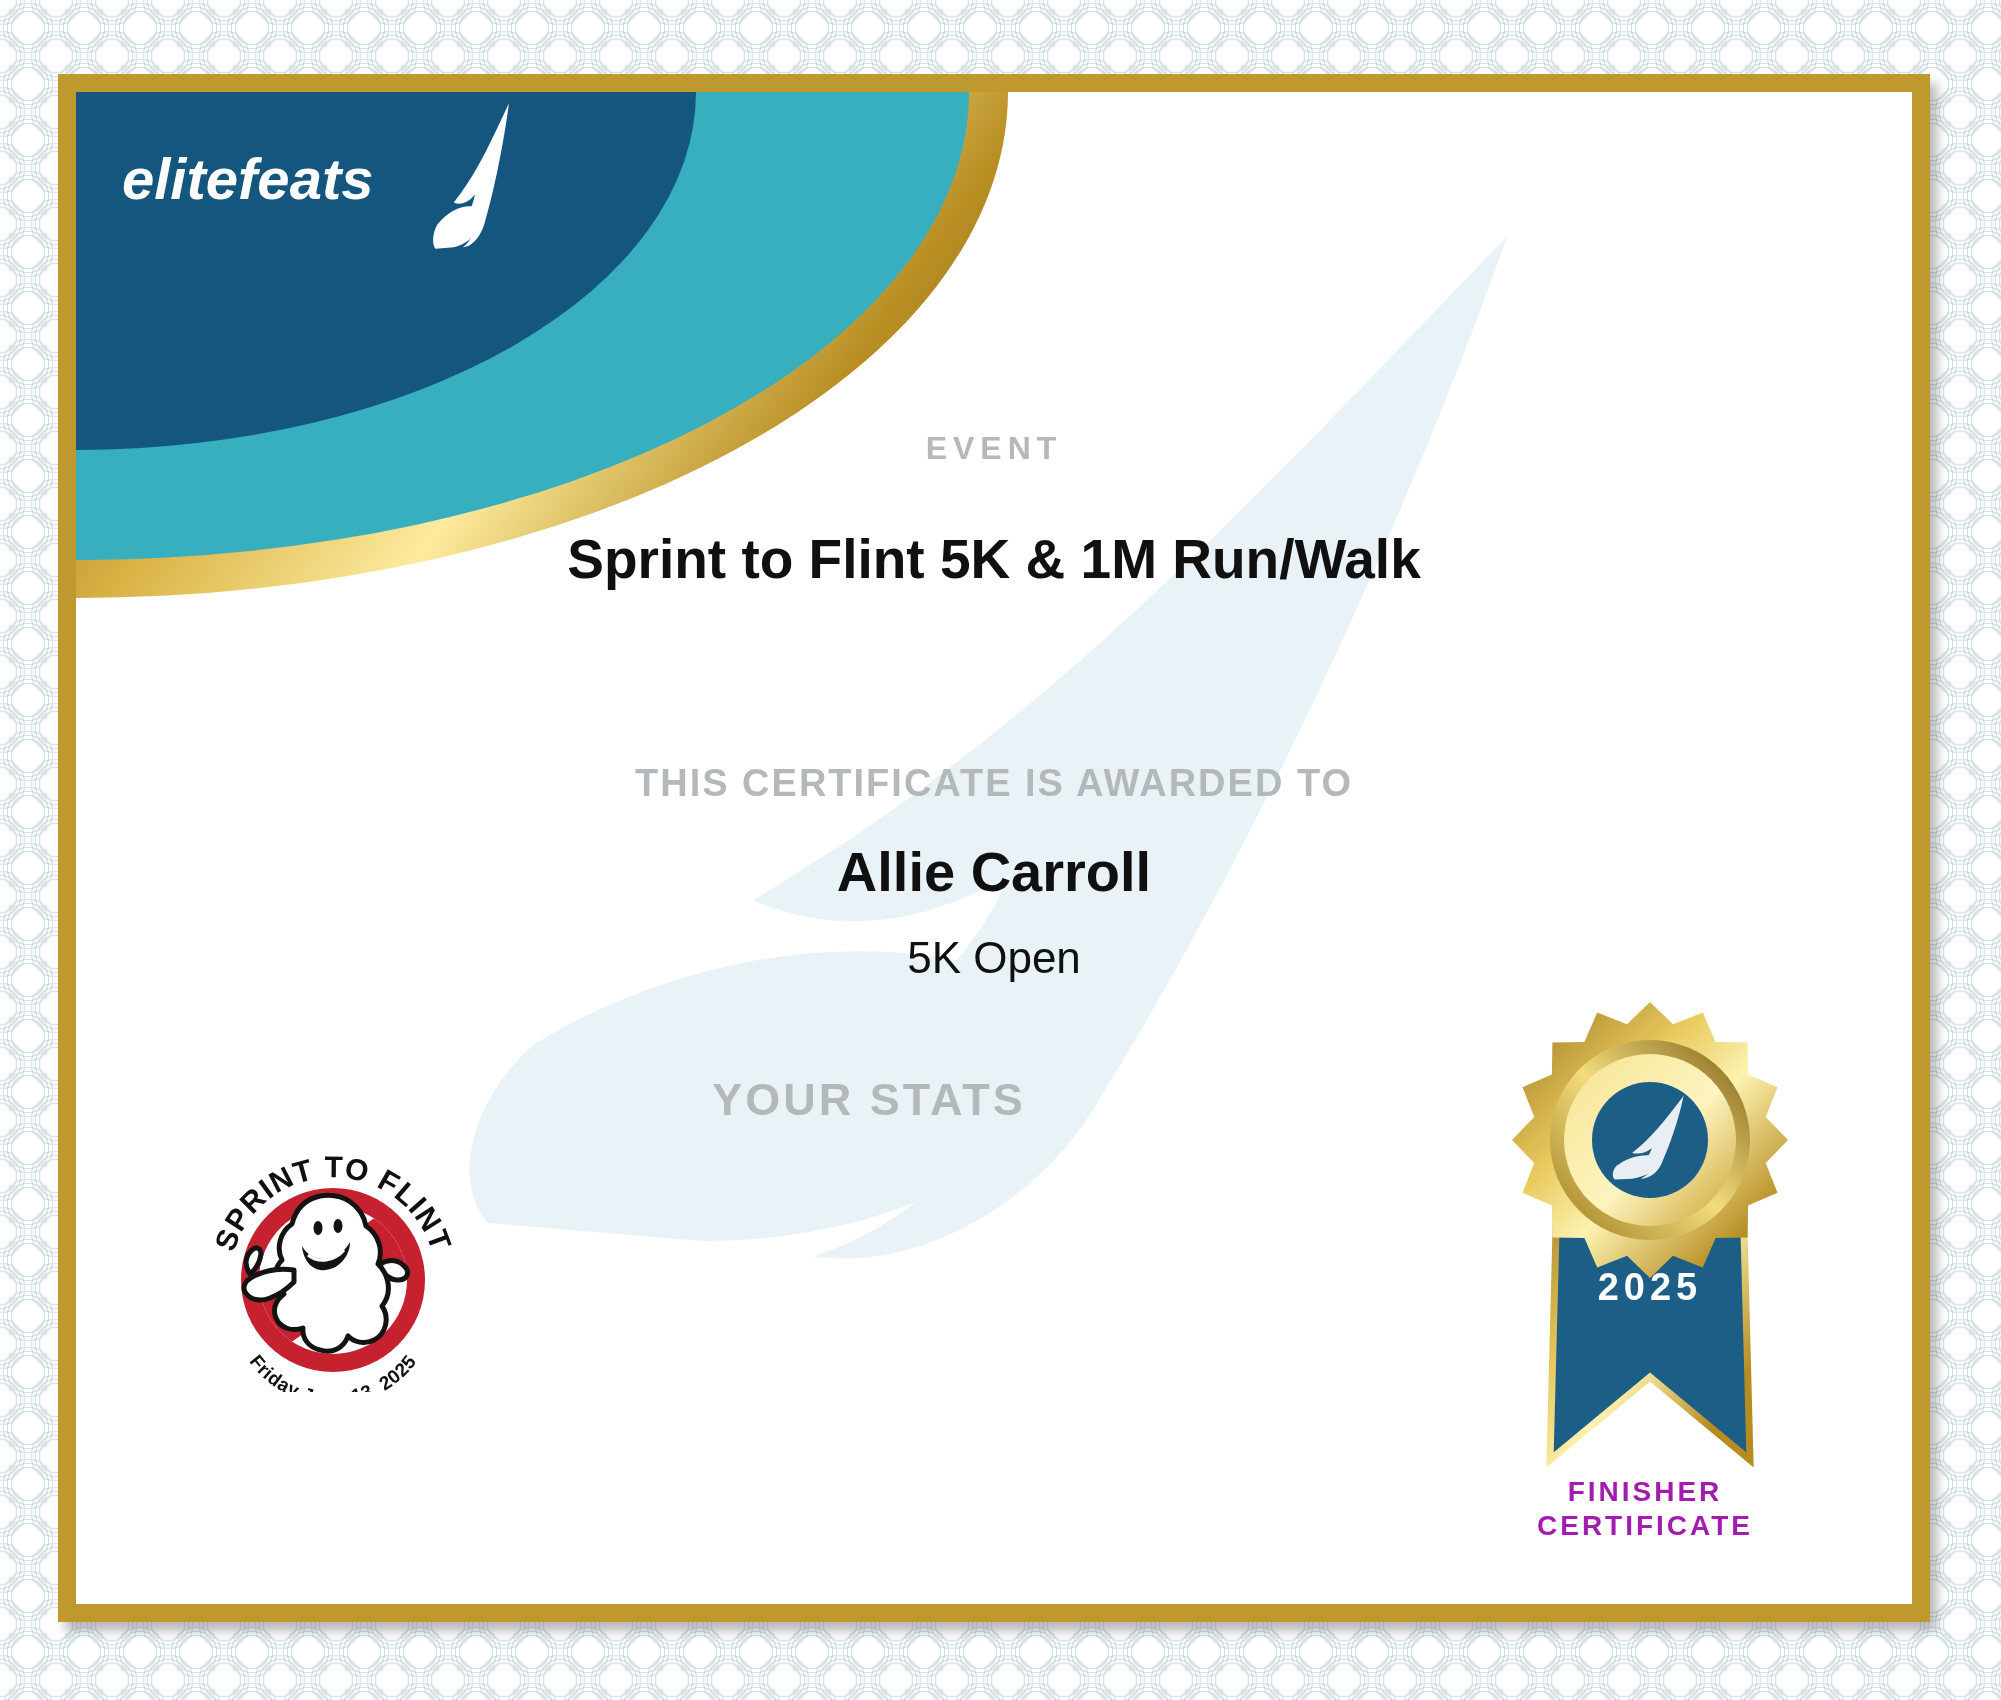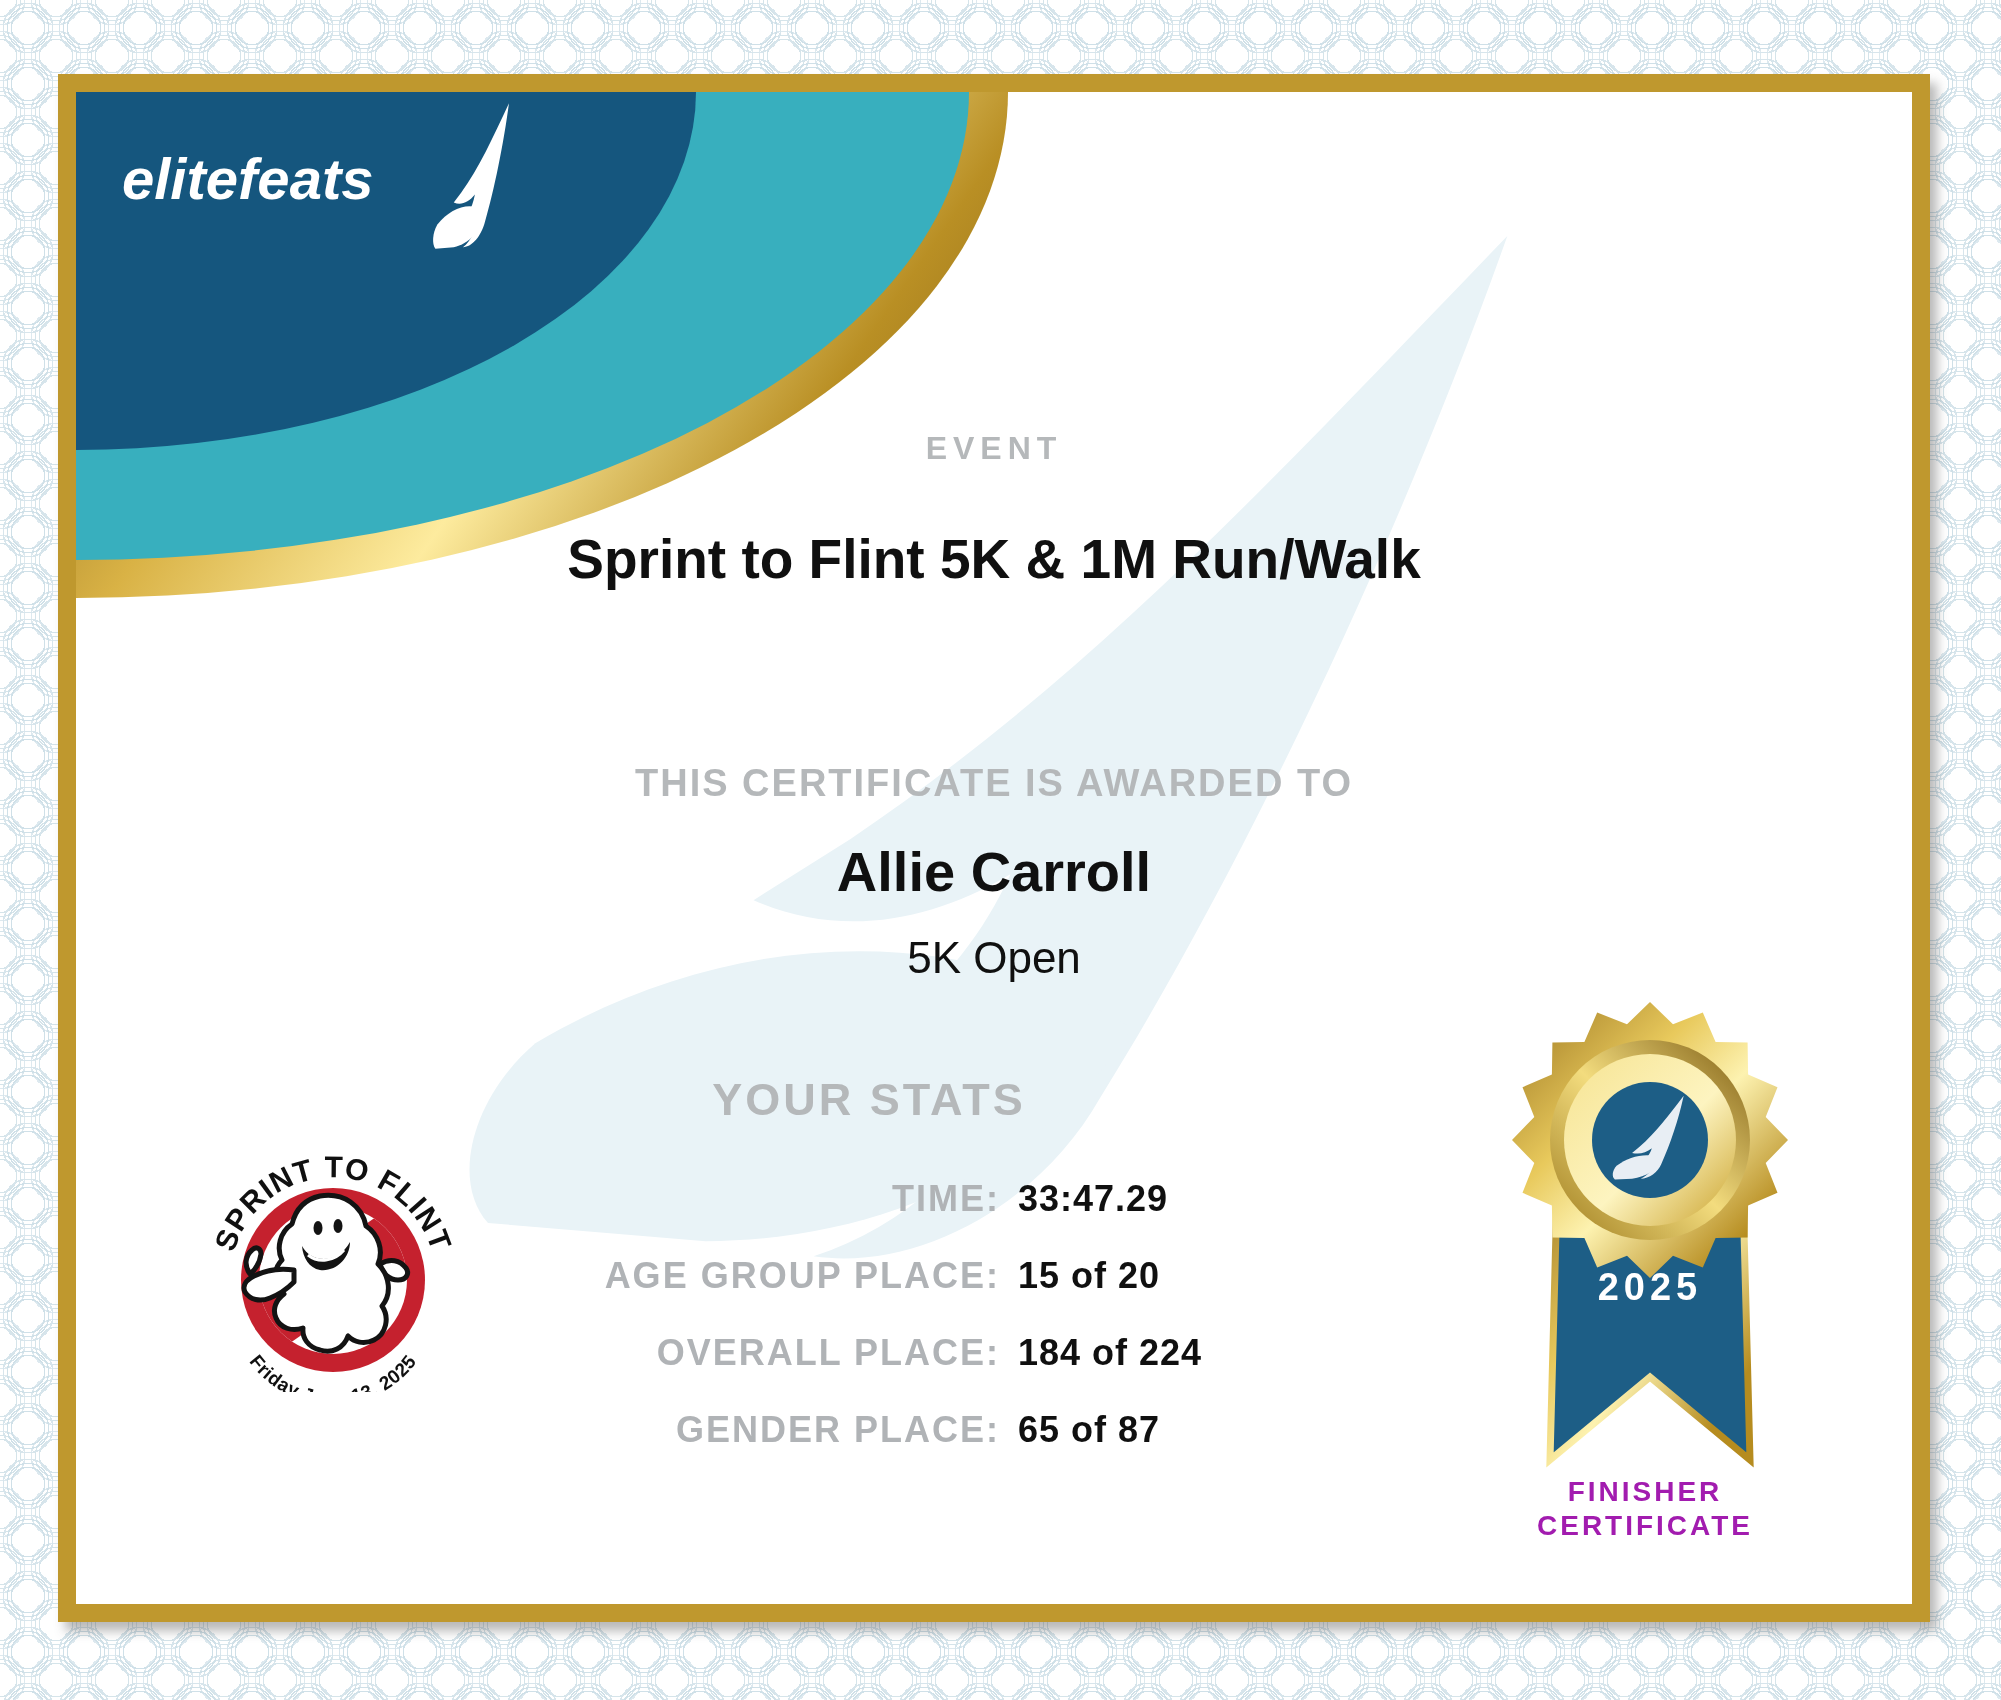--- a/index.html
+++ b/index.html
@@ -94,38 +94,20 @@
       <use href="#wingfoot" fill="#ffffff"></use>
     </svg>
 
     <div class="cline lbl-gray t-event">EVENT</div>
     <div class="cline t-title">Sprint to Flint 5K &amp; 1M Run/Walk</div>
     <div class="cline lbl-gray t-intro">THIS CERTIFICATE IS AWARDED TO</div>
     <div class="cline t-name">Allie Carroll</div>
     <div class="cline t-div">5K Open</div>
     <div class="cline lbl-gray t-stats-h">YOUR STATS</div>
 
-    <div class="stats">
-      <div class="srow">
-        <div class="slabel">TIME:</div>
-        <div class="svalue">33:47.29</div>
-      </div>
-      <div class="srow">
-        <div class="slabel">AGE GROUP PLACE:</div>
-        <div class="svalue">15 of 20</div>
-      </div>
-      <div class="srow">
-        <div class="slabel">OVERALL PLACE:</div>
-        <div class="svalue">184 of 224</div>
-      </div>
-      <div class="srow">
-        <div class="slabel">GENDER PLACE:</div>
-        <div class="svalue">65 of 87</div>
-      </div>
-    </div>
 
     <svg class="racelogo" viewBox="0 0 270 270">
       <defs>
         <clipPath id="ringclip">
             <circle cx="135" cy="158" r="74"></circle>
           </clipPath>
         <path id="arcTop" d="M36,130 A103,103 0 0 1 234,130" fill="none"></path>
         <path id="arcBot" d="M42,225 A104,104 0 0 0 228,225" fill="none"></path>
       </defs>
       <circle cx="135" cy="158" r="92" fill="#c5212e"></circle>

